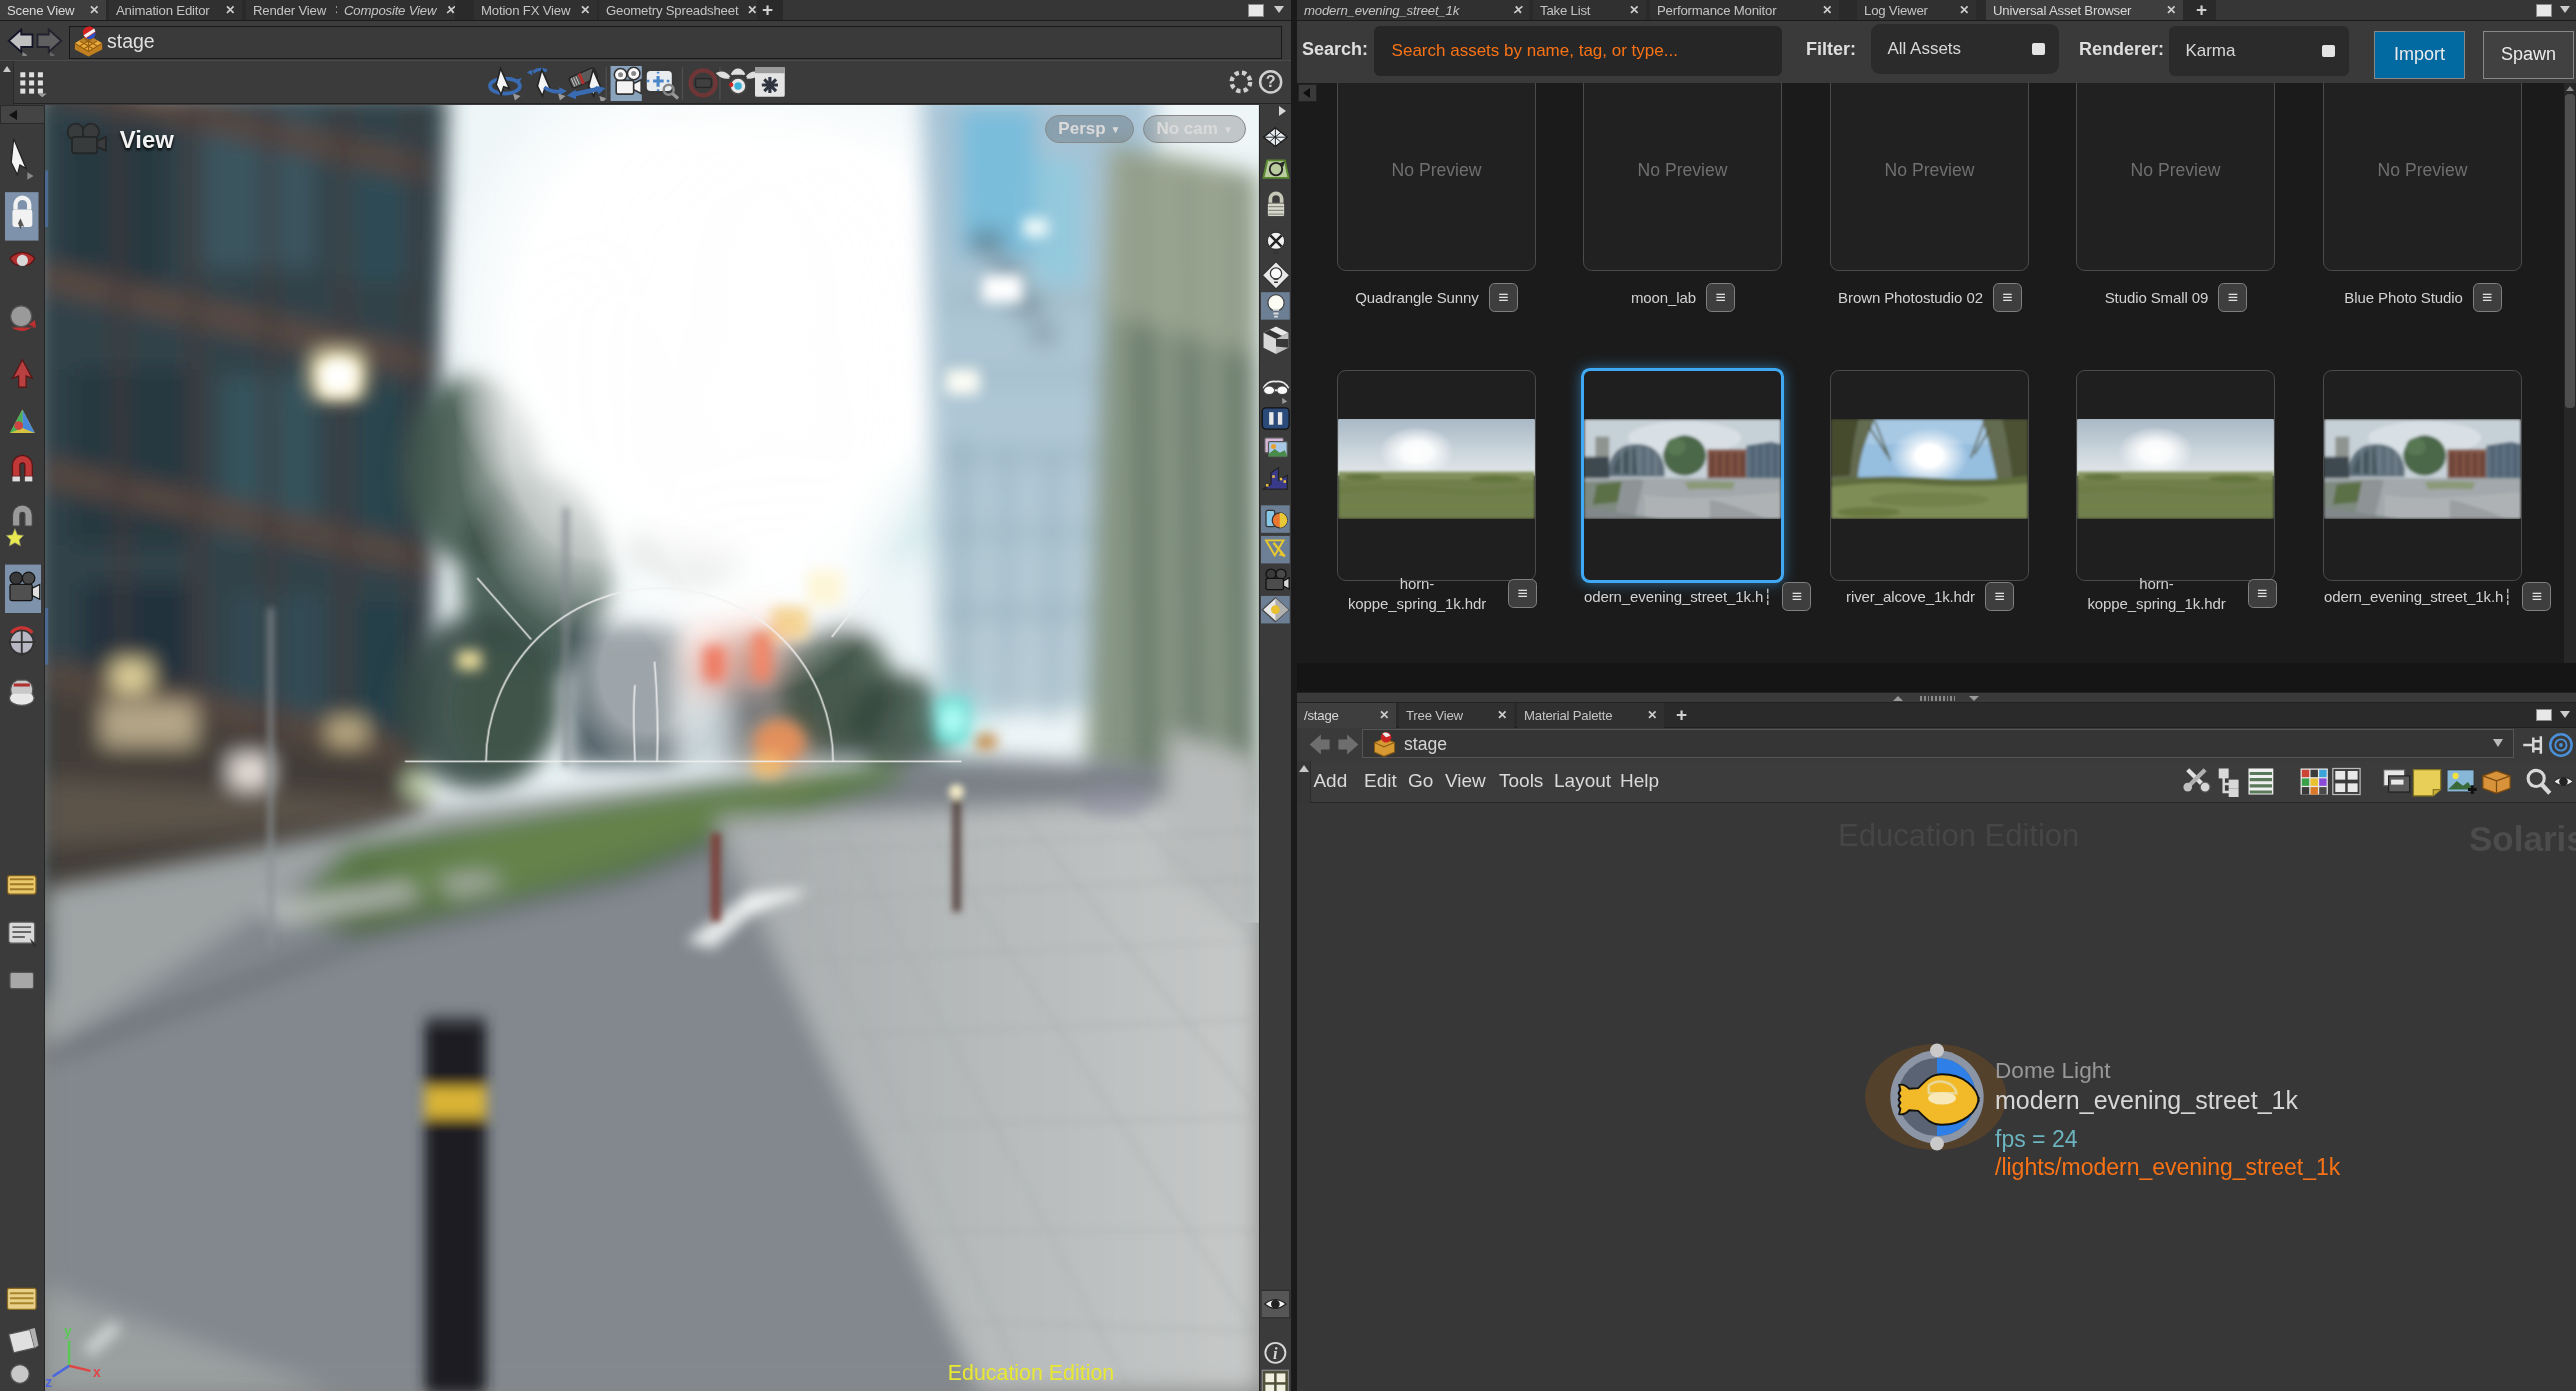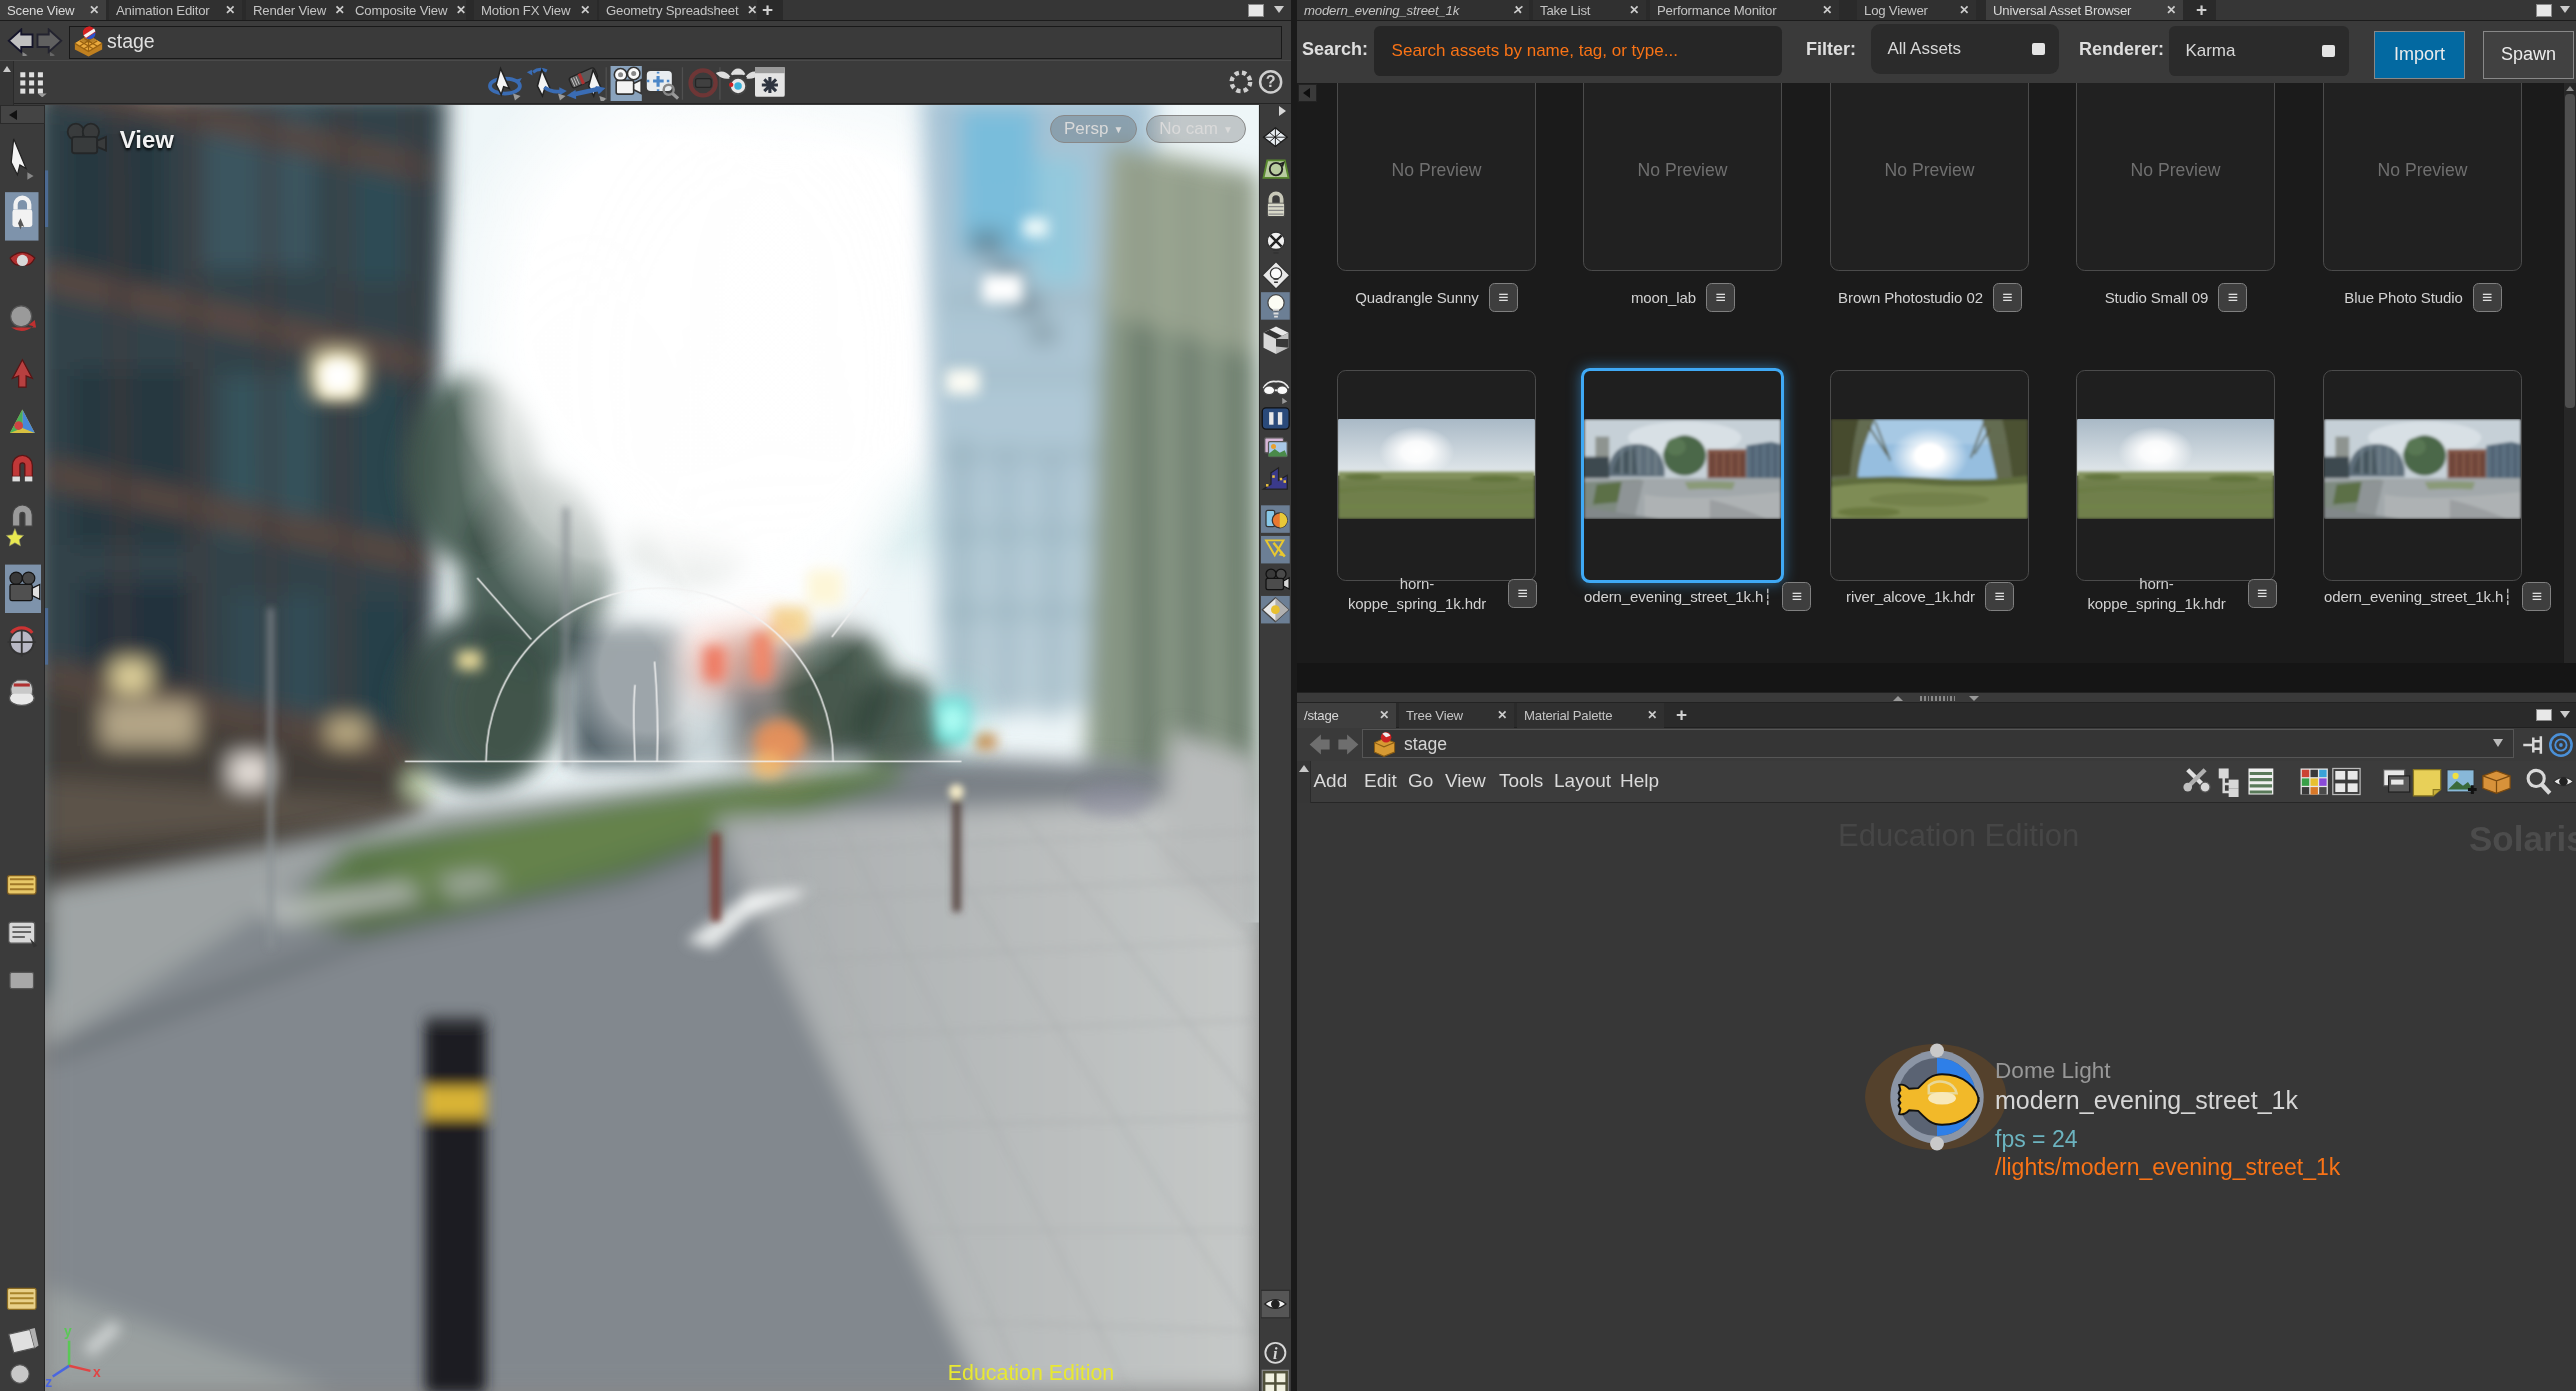--- a/index.html
+++ b/index.html
@@ -29,21 +29,21 @@
 </head>
 <body>
 <div id="stage">
 
   <div class="abs" style="left:0;top:0;width:1291px;height:1391px;background:#3b3b3b;">
 
     <div class="abs tabbar" style="left:0;top:0;width:1291px;height:21px;border-bottom:0.6px solid #1c1c1c;">
       <div class="tab active" style="left:0;width:106px;">Scene View<span class="x">✕</span></div>
       <div class="tab" style="left:109px;width:133px;">Animation Editor<span class="x">✕</span></div>
       <div class="tab" style="left:246px;width:103px;">Render View<span class="x">✕</span></div>
-      <div class="tab" style="left:348px;width:118px;">Composite View<span class="x">✕</span></div>
+      <div class="tab" style="left:337px;width:118px;font-style:italic;">Composite View<span class="x">✕</span></div>
       <div class="tab" style="left:474px;width:123px;">Motion FX View<span class="x">✕</span></div>
       <div class="tab" style="left:599px;width:158px;">Geometry Spreadsheet<span class="x">✕</span></div>
       <div class="tab" style="left:755px;width:25px;background:none;">
           <span class="plus">+</span>
         </div>
       <div class="abs" style="left:783px;top:0;width:508px;height:20px;background:#363636;"></div>
       <div class="abs" style="left:1248px;top:4.4px;width:16.4px;height:12.6px;background:#e8e8e8;border:0.6px solid #888;"></div>
       <div class="abs" style="left:1274px;top:6.3px;width:0;height:0;border-left:5.7px solid transparent;border-right:5.7px solid transparent;border-top:7.5px solid #cccccc;"></div>
     </div>
 
@@ -473,21 +473,21 @@
       </svg>
       <svg class="abs" style="left:12.6px;top:12.6px;" width="189" height="44" viewBox="0 0 300 70">
         <g opacity="0.85">
           <circle cx="28" cy="22" r="13" fill="#3c3c3c" stroke="#242424" stroke-width="3"></circle>
           <circle cx="52" cy="22" r="13" fill="#3c3c3c" stroke="#242424" stroke-width="3"></circle>
           <rect x="22" y="30" width="40" height="26" rx="4" fill="#3c3c3c" stroke="#242424" stroke-width="3"></rect>
           <path d="M62 36 L76 30 L76 52 L62 46 Z" fill="#3c3c3c" stroke="#242424" stroke-width="3"></path>
         </g>
         <text x="98" y="48" font-size="38" font-weight="bold" fill="#f2f2f2" style="text-shadow:0 2px 3px #000;">View</text>
       </svg>
-      <div class="abs" style="right:12.6px;top:10px;display:flex;gap:8.8px;">
+      <div class="abs" style="right:12.6px;top:10px;display:flex;gap:8.8px;font-weight:bold;">
         <div style="height:28px;padding:0 12.6px;border:1.3px solid #888;border-radius:14px;color:#dadada;font-size:17px;display:flex;align-items:center;background:rgba(60,60,60,0.25);">Persp<span style="font-size:10px;margin-left:5px;">▼</span></div>
         <div style="height:28px;padding:0 12.6px;border:1.3px solid #888;border-radius:14px;color:#dadada;font-size:17px;display:flex;align-items:center;background:rgba(60,60,60,0.25);">No cam<span style="font-size:10px;margin-left:5px;">▼</span></div>
       </div>
     </div>
 
     <div class="abs" style="left:1259px;top:105px;width:31px;height:1286px;background:#3b3b3b;border-left:0.6px solid #262626;" id="rightstrip">
       <div class="abs" style="left:19px;top:1.3px;width:0;height:0;border-top:5px solid transparent;border-bottom:5px solid transparent;border-left:7.5px solid #d8d8d8;"></div>
       <svg class="abs" style="left:1.3px;top:14px;" width="30" height="1272" viewBox="0 0 48 2023">
 
         <path d="M23 8 L42 23 L23 38 L4 23 Z" fill="#e8edf2" stroke="#1a1a1a" stroke-width="2"></path>

